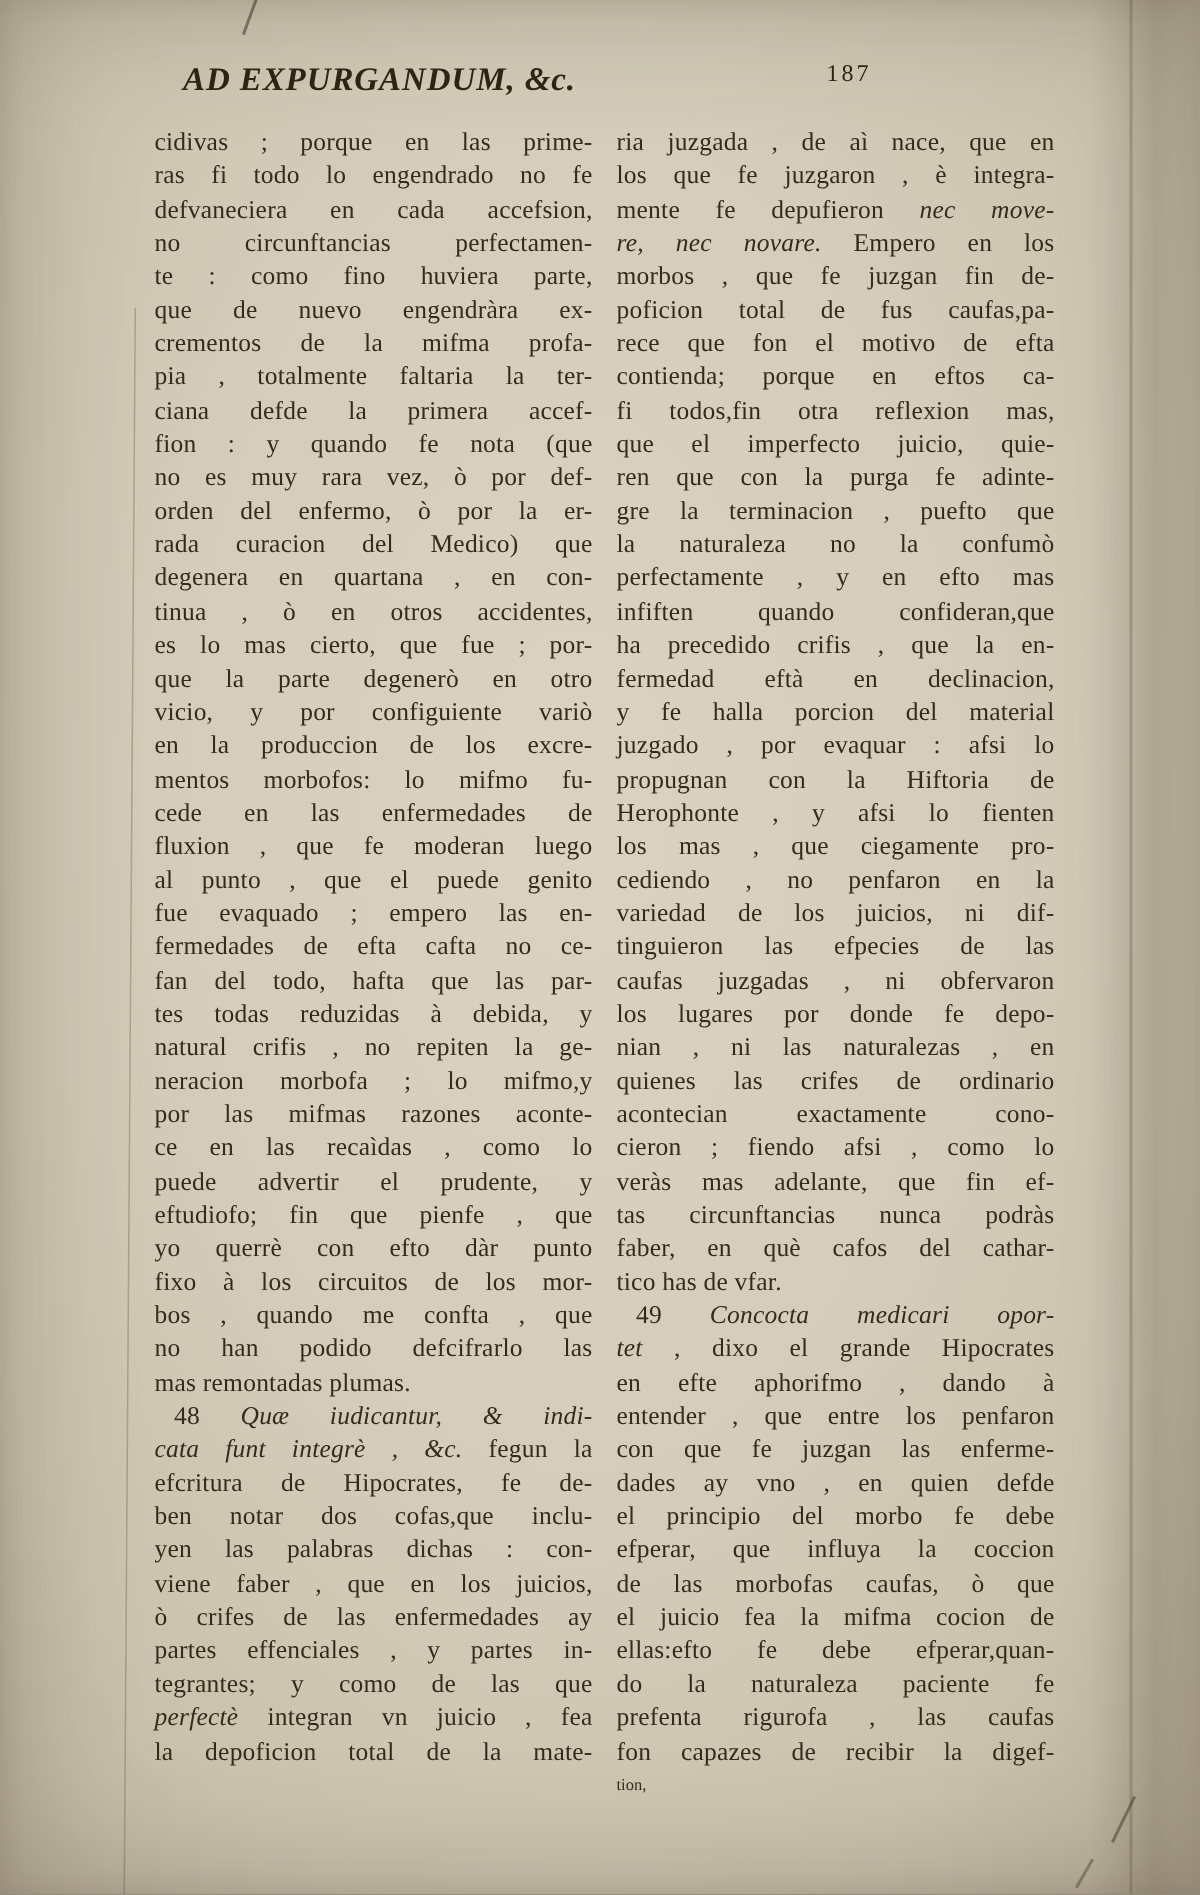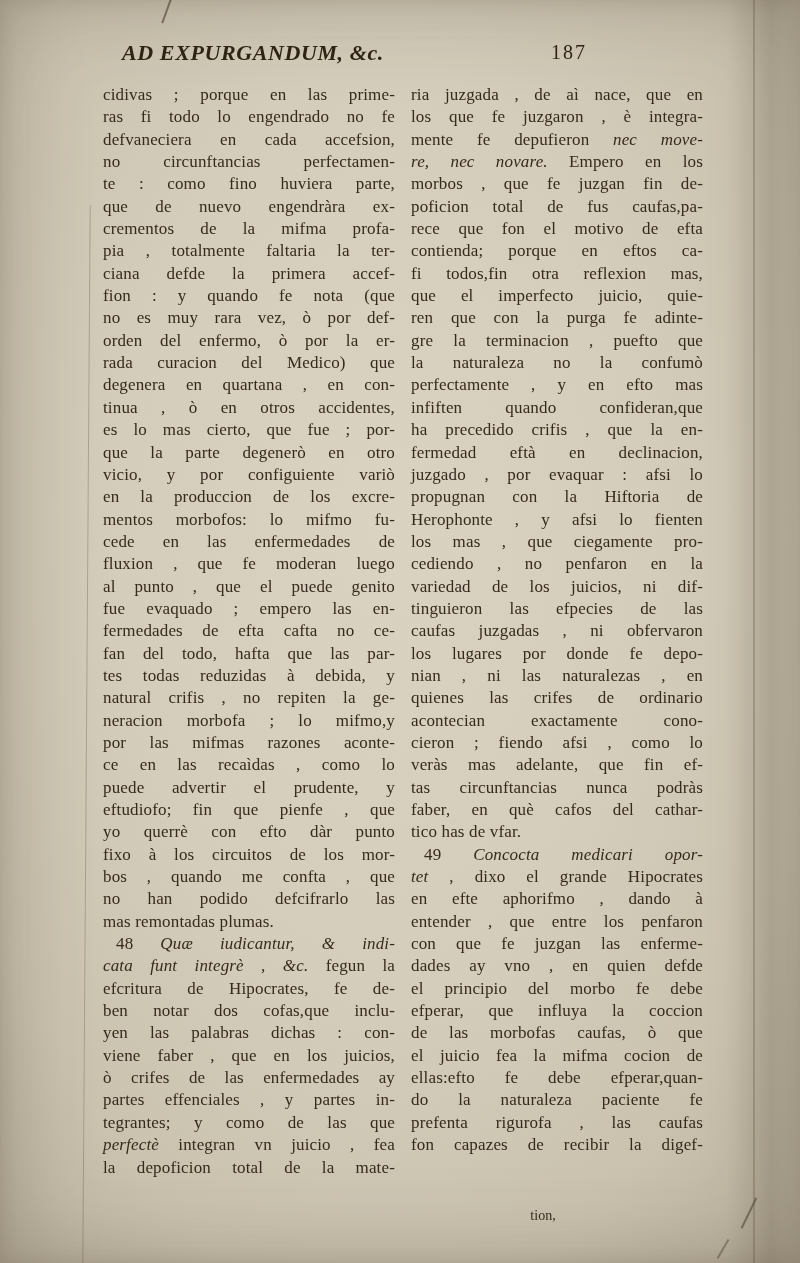--- a/index.html
+++ b/index.html
@@ -25,44 +25,43 @@
   .title {
     position: absolute; left: 0; top: 0; width: 300px;
     text-align: center;
     font-size: 22px; font-weight: bold; font-style: italic;
     letter-spacing: 0.6px;
     white-space: nowrap;
     color: #2e2414;
   }
   .page-number {
     position: absolute; left: 448px; top: 1px;
-    font-size: 20px; letter-spacing: 2px;
+    font-size: 16px; letter-spacing: 2px;
     color: #2e2414;
   }
 
   .cols { display: flex; gap: 16px; margin-top: 2px; }
   .col { width: 292px; }
 
   .line {
     font-size: 17px;
     line-height: 22.35px;
     letter-spacing: 0.15px;
     text-align: justify;
     text-align-last: justify;
     color: #362a1c;
   }
   .line.para-end { text-align-last: left; }
   .line.indent { text-indent: 13px; }
   .line i { }
 
   .catchword {
-    font-size: 14px; line-height: 22px;
-    text-align: center; padding-right: 28px;
+    font-size: 11px; line-height: 22px;
+    text-align: left; padding-right: 28px;
     color: #362a1c;
-    margin-top: 48px;
   }
 
   
   .artifact { position: absolute; pointer-events: none; }
   .art-top-slash { left: 166px; top: -4px; width: 2px; height: 28px;
     background: rgba(62,52,38,0.55); transform: rotate(20deg); }
   .art-left-line { left: 86px; top: 205px; width: 1px; height: 1058px;
     background: rgba(92,79,60,0.32); transform: rotate(0.4deg); }
   .art-right-line { left: 753px; top: 0; width: 2px; height: 1263px;
     background: rgba(110,97,75,0.35); }
@@ -156,20 +155,21 @@
             <div class="line"><span>contienda; porque en eftos ca-</span></div>
             <div class="line"><span>fi todos,fin otra reflexion mas,</span></div>
             <div class="line"><span>que el imperfecto juicio, quie-</span></div>
             <div class="line"><span>ren que con la purga fe adinte-</span></div>
             <div class="line"><span>gre la terminacion , puefto que</span></div>
             <div class="line"><span>la naturaleza no la confumò</span></div>
             <div class="line"><span>perfectamente , y en efto mas</span></div>
             <div class="line"><span>infiften quando confideran,que</span></div>
             <div class="line"><span>ha precedido crifis , que la en-</span></div>
             <div class="line"><span>fermedad eftà en declinacion,</span></div>
+            <div class="line"><span>y fe halla porcion del material</span></div>
             <div class="line"><span>juzgado , por evaquar : afsi lo</span></div>
             <div class="line"><span>propugnan con la Hiftoria de</span></div>
             <div class="line"><span>Herophonte , y afsi lo fienten</span></div>
             <div class="line"><span>los mas , que ciegamente pro-</span></div>
             <div class="line"><span>cediendo , no penfaron en la</span></div>
             <div class="line"><span>variedad de los juicios, ni dif-</span></div>
             <div class="line"><span>tinguieron las efpecies de las</span></div>
             <div class="line"><span>caufas juzgadas , ni obfervaron</span></div>
             <div class="line"><span>los lugares por donde fe depo-</span></div>
             <div class="line"><span>nian , ni las naturalezas , en</span></div>

